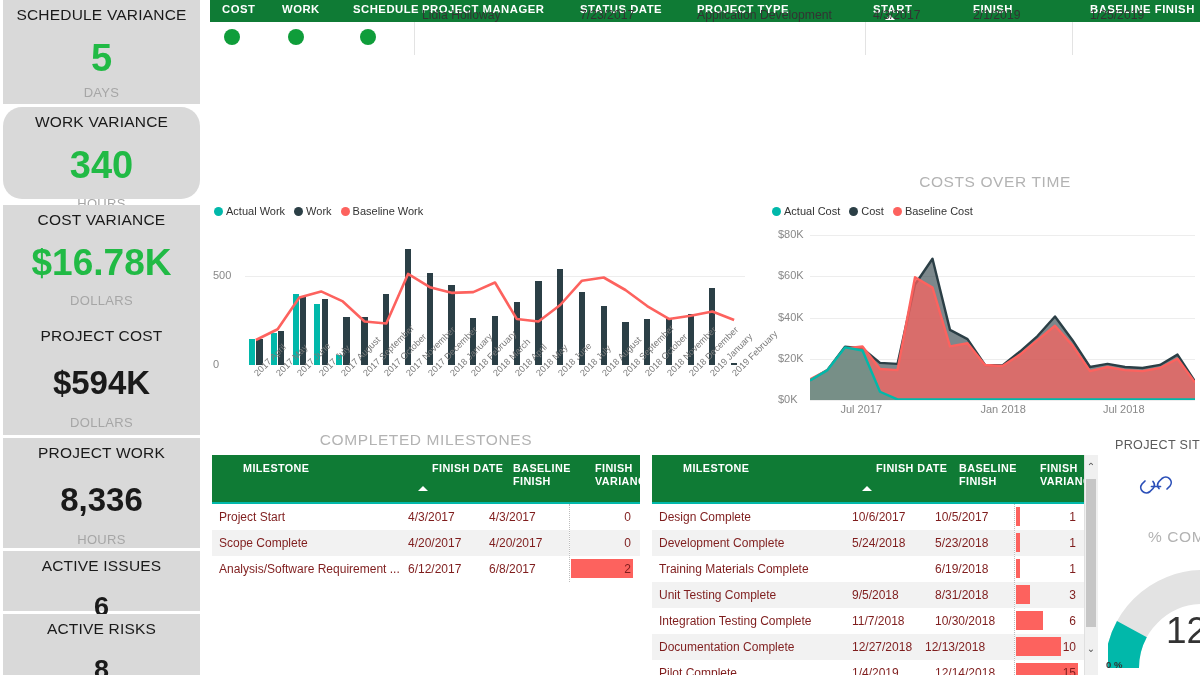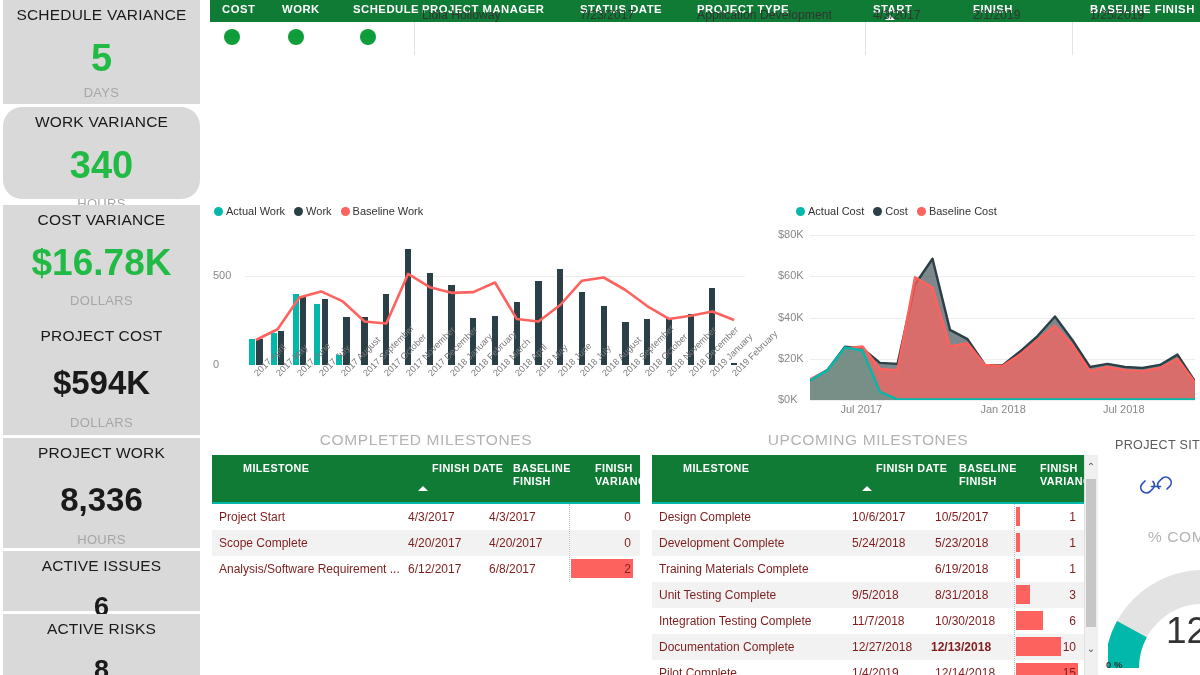--- a/index.html
+++ b/index.html
@@ -219,21 +219,22 @@
         <div class="bar plan" style="left: 420.813px; width: 6.2px; height: 46.7857px;"></div>
         <div class="bar plan" style="left: 442.552px; width: 6.2px; height: 51.4286px;"></div>
         <div class="bar plan" style="left: 464.291px; width: 6.2px; height: 76.7857px;"></div>
         <div class="bar plan" style="left: 486.03px; width: 6.2px; height: 2.5px;"></div>
         <svg width="500" height="125" style="position: absolute; left: 0px; top: 0px;">
           <polyline points="10.869565217391305,100 32.608695652173914,89.28571428571428 54.34782608695652,57.5 76.08695652173913,51.42857142857143 97.82608695652175,61.42857142857143 119.56521739130434,81.42857142857142 141.30434782608697,83.57142857142858 163.04347826086956,33.92857142857143 184.7826086956522,47.14285714285714 206.5217391304348,52.85714285714285 228.2608695652174,52.14285714285714 250,42.5 271.7391304347826,78.92857142857143 293.47826086956525,81.42857142857142 315.2173913043478,65 336.95652173913044,40.71428571428572 358.69565217391306,37.5 380.4347826086957,50 402.1739130434783,66.07142857142857 423.9130434782609,78.92857142857143 445.6521739130435,75.71428571428572 467.3913043478261,71.42857142857143 489.1304347826087,80" fill="none" stroke="#fd625e" stroke-width="2.6" stroke-linejoin="round"></polyline>
         </svg>
       </div>
   </div>
 
-  <div class="legend" id="cost-legend" style="left:796px; top:205px;">
+  <div class="panel-title" style="left:830px; top:173px; width:330px;">COSTS OVER TIME</div>
+  <div class="legend" id="cost-legend" style="left:772px; top:205px;">
       <div class="legend-item">
         <span class="legend-dot" style="background: rgb(1, 184, 170);"></span>
         <span>Actual Cost</span>
       </div>
       <div class="legend-item">
         <span class="legend-dot" style="background: rgb(43, 63, 70);"></span>
         <span>Cost</span>
       </div>
       <div class="legend-item">
         <span class="legend-dot" style="background: rgb(253, 98, 94);"></span>
@@ -282,21 +283,20 @@
       <div class="tbl-row" style="left: 212px; top: 556px; width: 428px; height: 26px;">
         <div class="varbar" style="left: 359px; width: 62px; background: rgb(253, 98, 94);"></div>
         <div class="cell" style="left: 7px; width: 220px;">Analysis/Software Requirement ...</div>
         <div class="cell" style="left: 196px; width: 80px;">6/12/2017</div>
         <div class="cell" style="left: 277px; width: 86px;">6/8/2017</div>
         <div class="cell r" style="left: 355px; width: 64px;">2</div>
       </div>
       <div class="dotted-sep" style="left: 569px; top: 504px; height: 78px;"></div>
     </div>
 
-  <div class="panel-title" style="left:652px; top:431px; width:432px;">UPCOMING MILESTONES</div>
   <div id="upcoming-table">
       <div class="tbl-head" style="left: 652px; top: 455px; width: 432px; height: 47px; background: rgb(15, 123, 53);"></div>
       <div class="tbl-head-cell" style="left: 659px; top: 462px; width: 185px;">MILESTONE</div>
       <div class="tbl-head-cell" style="left: 852px; top: 462px; width: 74px;">FINISH DATE</div>
       <div class="sort-caret" style="left: 862px; top: 486px;"></div>
       <div class="tbl-head-cell" style="left: 935px; top: 462px; width: 74px;">BASELINE FINISH</div>
       <div class="tbl-head-cell" style="left: 1016px; top: 462px; width: 60px;">FINISH VARIANCE</div>
       <div class="tbl-underline" style="left: 652px; top: 502px; width: 432px; background: rgb(1, 184, 170);"></div>
       <div class="tbl-row" style="left: 652px; top: 504px; width: 432px; height: 26px;">
         <div class="varbar" style="left: 364px; width: 4.34px; background: rgb(253, 98, 94);"></div>
@@ -330,21 +330,21 @@
         <div class="varbar" style="left: 364px; width: 26.66px; background: rgb(253, 98, 94);"></div>
         <div class="cell" style="left: 7px; width: 225px;">Integration Testing Complete</div>
         <div class="cell" style="left: 200px; width: 82px;">11/7/2018</div>
         <div class="cell" style="left: 283px; width: 86px;">10/30/2018</div>
         <div class="cell r" style="left: 360px; width: 64px;">6</div>
       </div>
       <div class="tbl-row alt" style="left: 652px; top: 634px; width: 432px; height: 26px;">
         <div class="varbar" style="left: 364px; width: 44.64px; background: rgb(253, 98, 94);"></div>
         <div class="cell" style="left: 7px; width: 225px;">Documentation Complete</div>
         <div class="cell" style="left: 200px; width: 82px;">12/27/2018</div>
-        <div class="cell" style="left: 279px; width: 86px; font-weight: bold;">12/13/2018</div>
+        <div class="cell" style="left: 273px; width: 86px;">12/13/2018</div>
         <div class="cell r" style="left: 360px; width: 64px;">10</div>
       </div>
       <div class="tbl-row" style="left: 652px; top: 660px; width: 432px; height: 26px;">
         <div class="varbar" style="left: 364px; width: 62px; background: rgb(253, 98, 94);"></div>
         <div class="cell" style="left: 7px; width: 225px;">Pilot Complete</div>
         <div class="cell" style="left: 200px; width: 82px;">1/4/2019</div>
         <div class="cell" style="left: 283px; width: 86px;">12/14/2018</div>
         <div class="cell r" style="left: 360px; width: 64px;">15</div>
       </div>
       <div class="dotted-sep" style="left: 1014px; top: 504px; height: 171px;"></div>

